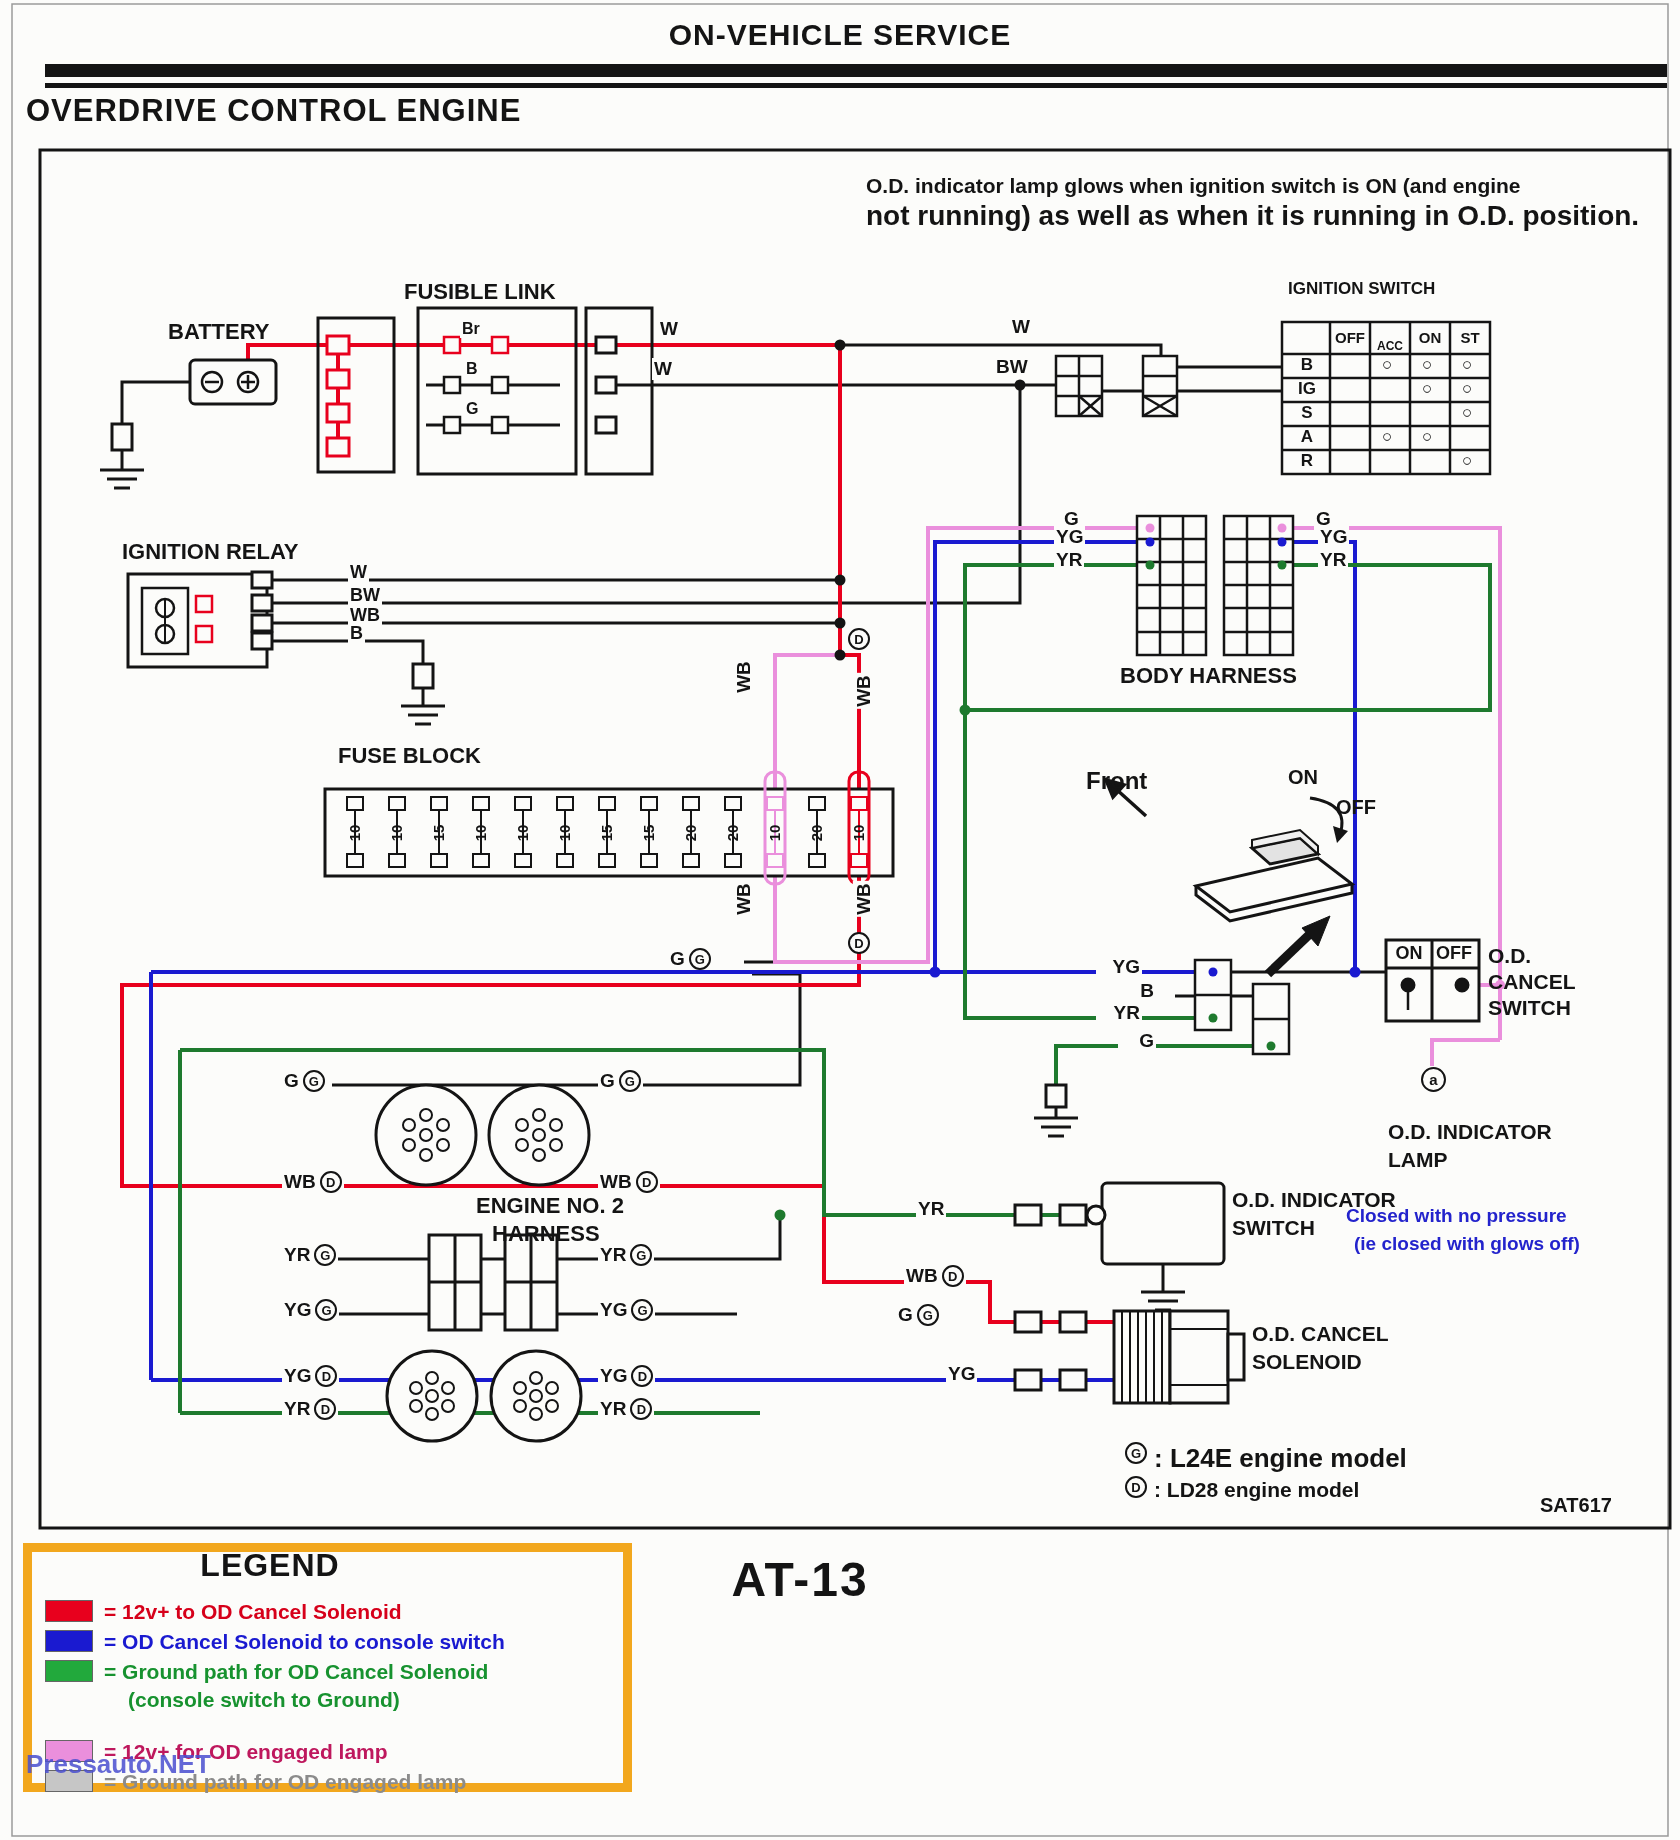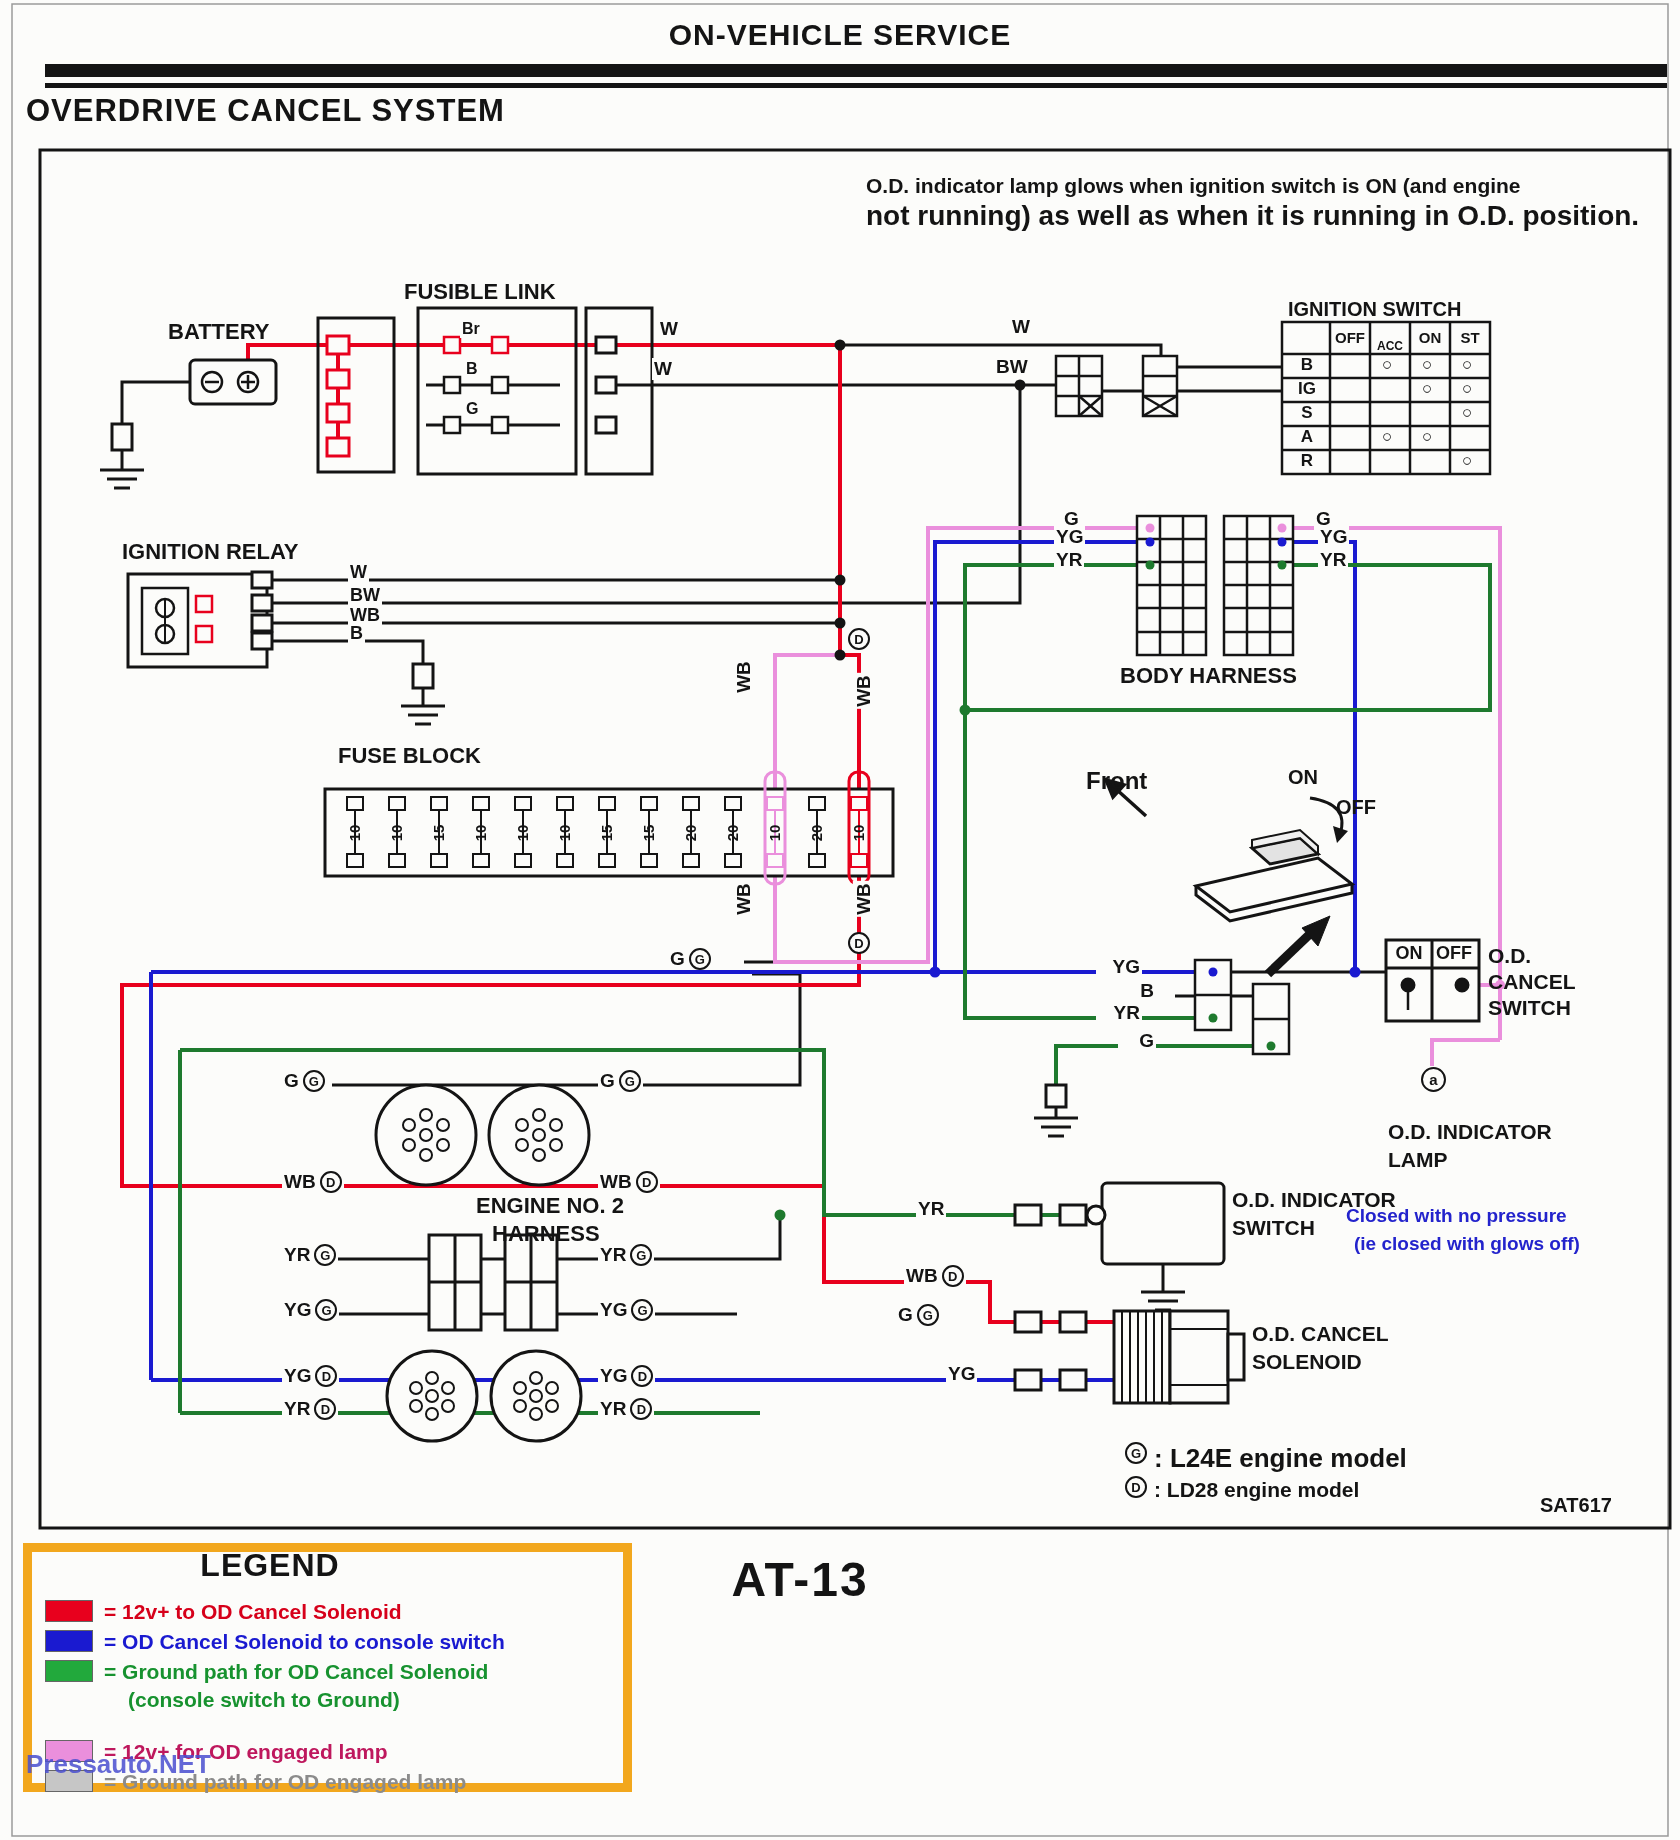--- a/index.html
+++ b/index.html
@@ -431,28 +431,28 @@
       <circle cx="1355" cy="972" r="5.5" fill="#1a1ad0"></circle>
       <circle cx="965" cy="710" r="5.5" fill="#1e7a2e"></circle>
       <circle cx="780" cy="1215" r="5.5" fill="#1e7a2e"></circle>
       <circle cx="1500" cy="985" r="5" fill="#ea8fdc"></circle>
     </g>
   </svg>
 
   <div class="lbl ctr" style="left:520px;top:18px;width:640px;font-size:30px;letter-spacing:1px">ON-VEHICLE SERVICE</div>
   <div class="bar" style="left:45px;top:64px;width:1622px;height:13px"></div>
   <div class="bar" style="left:45px;top:83px;width:1622px;height:5px"></div>
-  <div class="lbl" style="left:26px;top:94px;font-size:31px;letter-spacing:1px">OVERDRIVE CANCEL SYSTEM</div>
+  <div class="lbl" style="left:26px;top:94px;font-size:31px;letter-spacing:1px">OVERDRIVE CONTROL ENGINE</div>
 
   <div class="lbl" style="left:866px;top:174px;font-size:21px">O.D. indicator lamp glows when ignition switch is ON (and engine</div>
   <div class="lbl" style="left:866px;top:201px;font-size:28px">not running) as well as when it is running in O.D. position.</div>
 
   <div class="lbl" style="left:168px;top:320px;font-size:22px">BATTERY</div>
   <div class="lbl" style="left:404px;top:280px;font-size:22px">FUSIBLE LINK</div>
-  <div class="lbl" style="left:1288px;top:298px;font-size:20px">IGNITION SWITCH</div>
+  <div class="lbl" style="left:1288px;top:280px;font-size:17px">IGNITION SWITCH</div>
   <div class="lbl" style="left:122px;top:540px;font-size:22px">IGNITION RELAY</div>
   <div class="lbl" style="left:338px;top:744px;font-size:22px">FUSE BLOCK</div>
   <div class="lbl" style="left:1120px;top:664px;font-size:22px">BODY HARNESS</div>
   <div class="lbl" style="left:1086px;top:768px;font-size:24px">Front</div>
   <div class="lbl" style="left:1288px;top:766px;font-size:20px">ON</div>
   <div class="lbl" style="left:1336px;top:796px;font-size:20px">OFF</div>
 
   <div class="lbl ctr" style="left:1332px;top:330px;width:36px;font-size:15px">OFF</div>
   <div class="lbl ctr" style="left:1372px;top:340px;width:36px;font-size:12px">ACC</div>
   <div class="lbl ctr" style="left:1412px;top:330px;width:36px;font-size:15px">ON</div>

